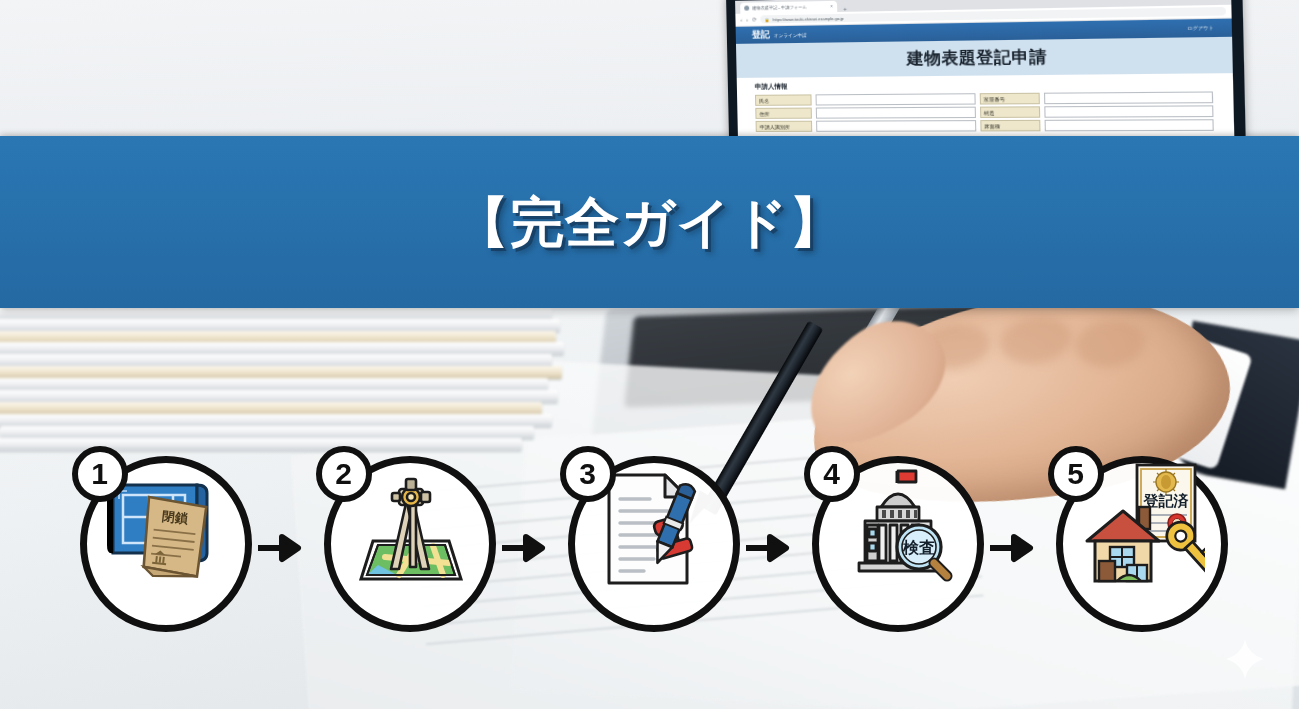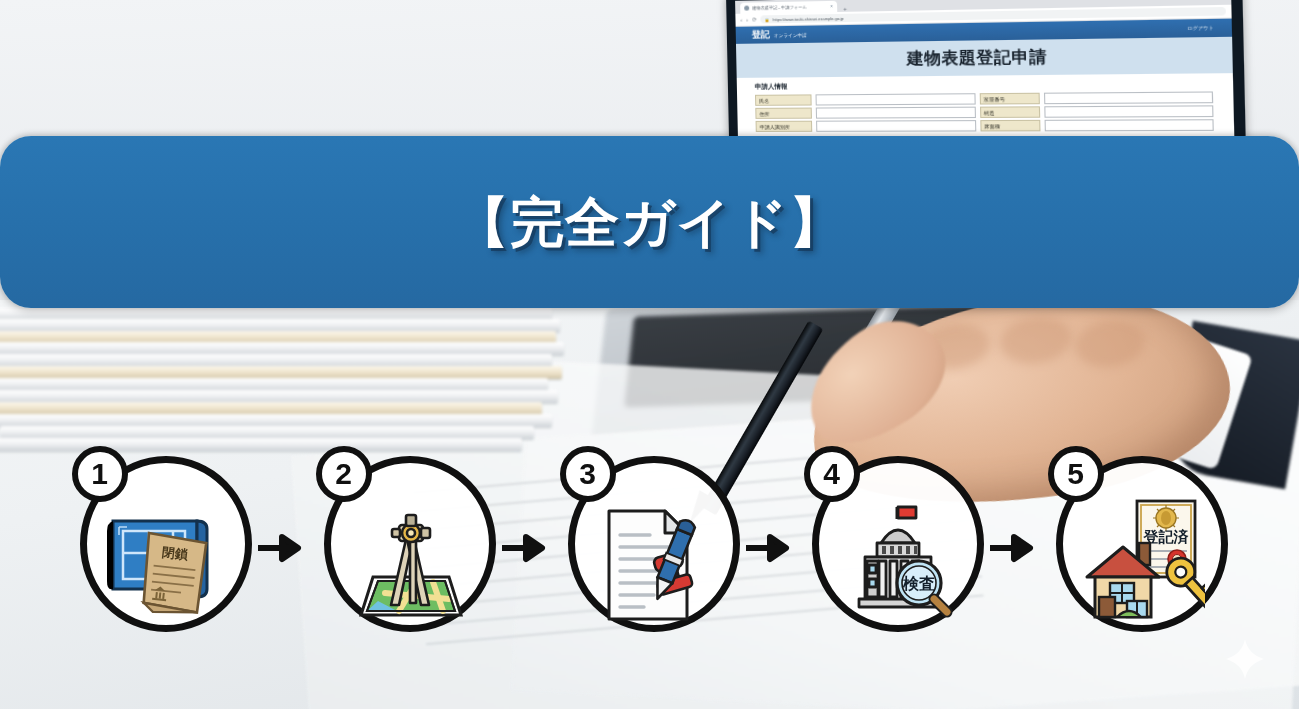--- a/index.html
+++ b/index.html
@@ -110,33 +110,33 @@
   .form-sec-title{font-size:6.5px;font-weight:bold;color:#1c2630;margin-bottom:3px;}
   .form-grid{display:grid;grid-template-columns:56px 1fr 56px 1fr;gap:2px 4px;}
   .fl{background:#eee7cb;border:1px solid #c9c2a4;font-size:5px;color:#2b2b22;
     padding:1.5px 3px;display:flex;align-items:center;}
   .fi{background:#fff;border:1px solid #b9bec4;height:9px;}
 
   
   .banner{position:absolute;left:0;top:136px;width:1299px;height:172px;
     background:linear-gradient(180deg,#2a77b4 0%,#2770ab 50%,#2569a2 100%);
     box-shadow:0 3px 9px rgba(0,0,0,.22),0 -2px 6px rgba(0,0,0,.16);
-    display:flex;flex-direction:column;align-items:center;justify-content:center;border-radius:31px;}
+    display:flex;flex-direction:column;align-items:center;justify-content:center;}
   .t1{font-size:54px;font-weight:bold;color:#fff;line-height:1.05;letter-spacing:1px;
     text-shadow:3px 3px 0 rgba(22,58,92,.75), 5px 5px 6px rgba(10,30,50,.4);}
   .t2{font-size:50px;font-weight:bold;color:#fff;line-height:1.05;letter-spacing:0px;margin-top:7px;
     text-shadow:3px 3px 0 rgba(22,58,92,.75), 5px 5px 6px rgba(10,30,50,.4);white-space:nowrap;}
 
   
   .flow{position:absolute;left:0;top:448px;width:1299px;height:200px;
     display:flex;align-items:center;justify-content:center;gap:0;}
   .step{position:relative;width:192px;height:196px;flex:none;}
   .circle{position:absolute;left:14px;top:6px;width:172px;height:176px;border-radius:50%;
     background:rgba(255,255,255,.96);border:7px solid #101010;
-    display:flex;align-items:flex-end;justify-content:center;box-sizing:border-box;}
+    display:flex;align-items:flex-start;justify-content:center;box-sizing:border-box;}
   .badge{position:absolute;left:6px;top:-4px;width:56px;height:56px;border-radius:50%;
     background:#fff;border:6px solid #101010;box-sizing:border-box;z-index:3;
     display:flex;align-items:center;justify-content:center;
     font-size:30px;font-weight:bold;color:#101010;line-height:1;}
   .arrow{width:52px;height:40px;flex:none;position:relative;z-index:2;display:flex;align-items:center;justify-content:center;}
   .arrow svg{display:block;}
 
   .ico{width:126px;height:126px;position:relative;}
 
   

